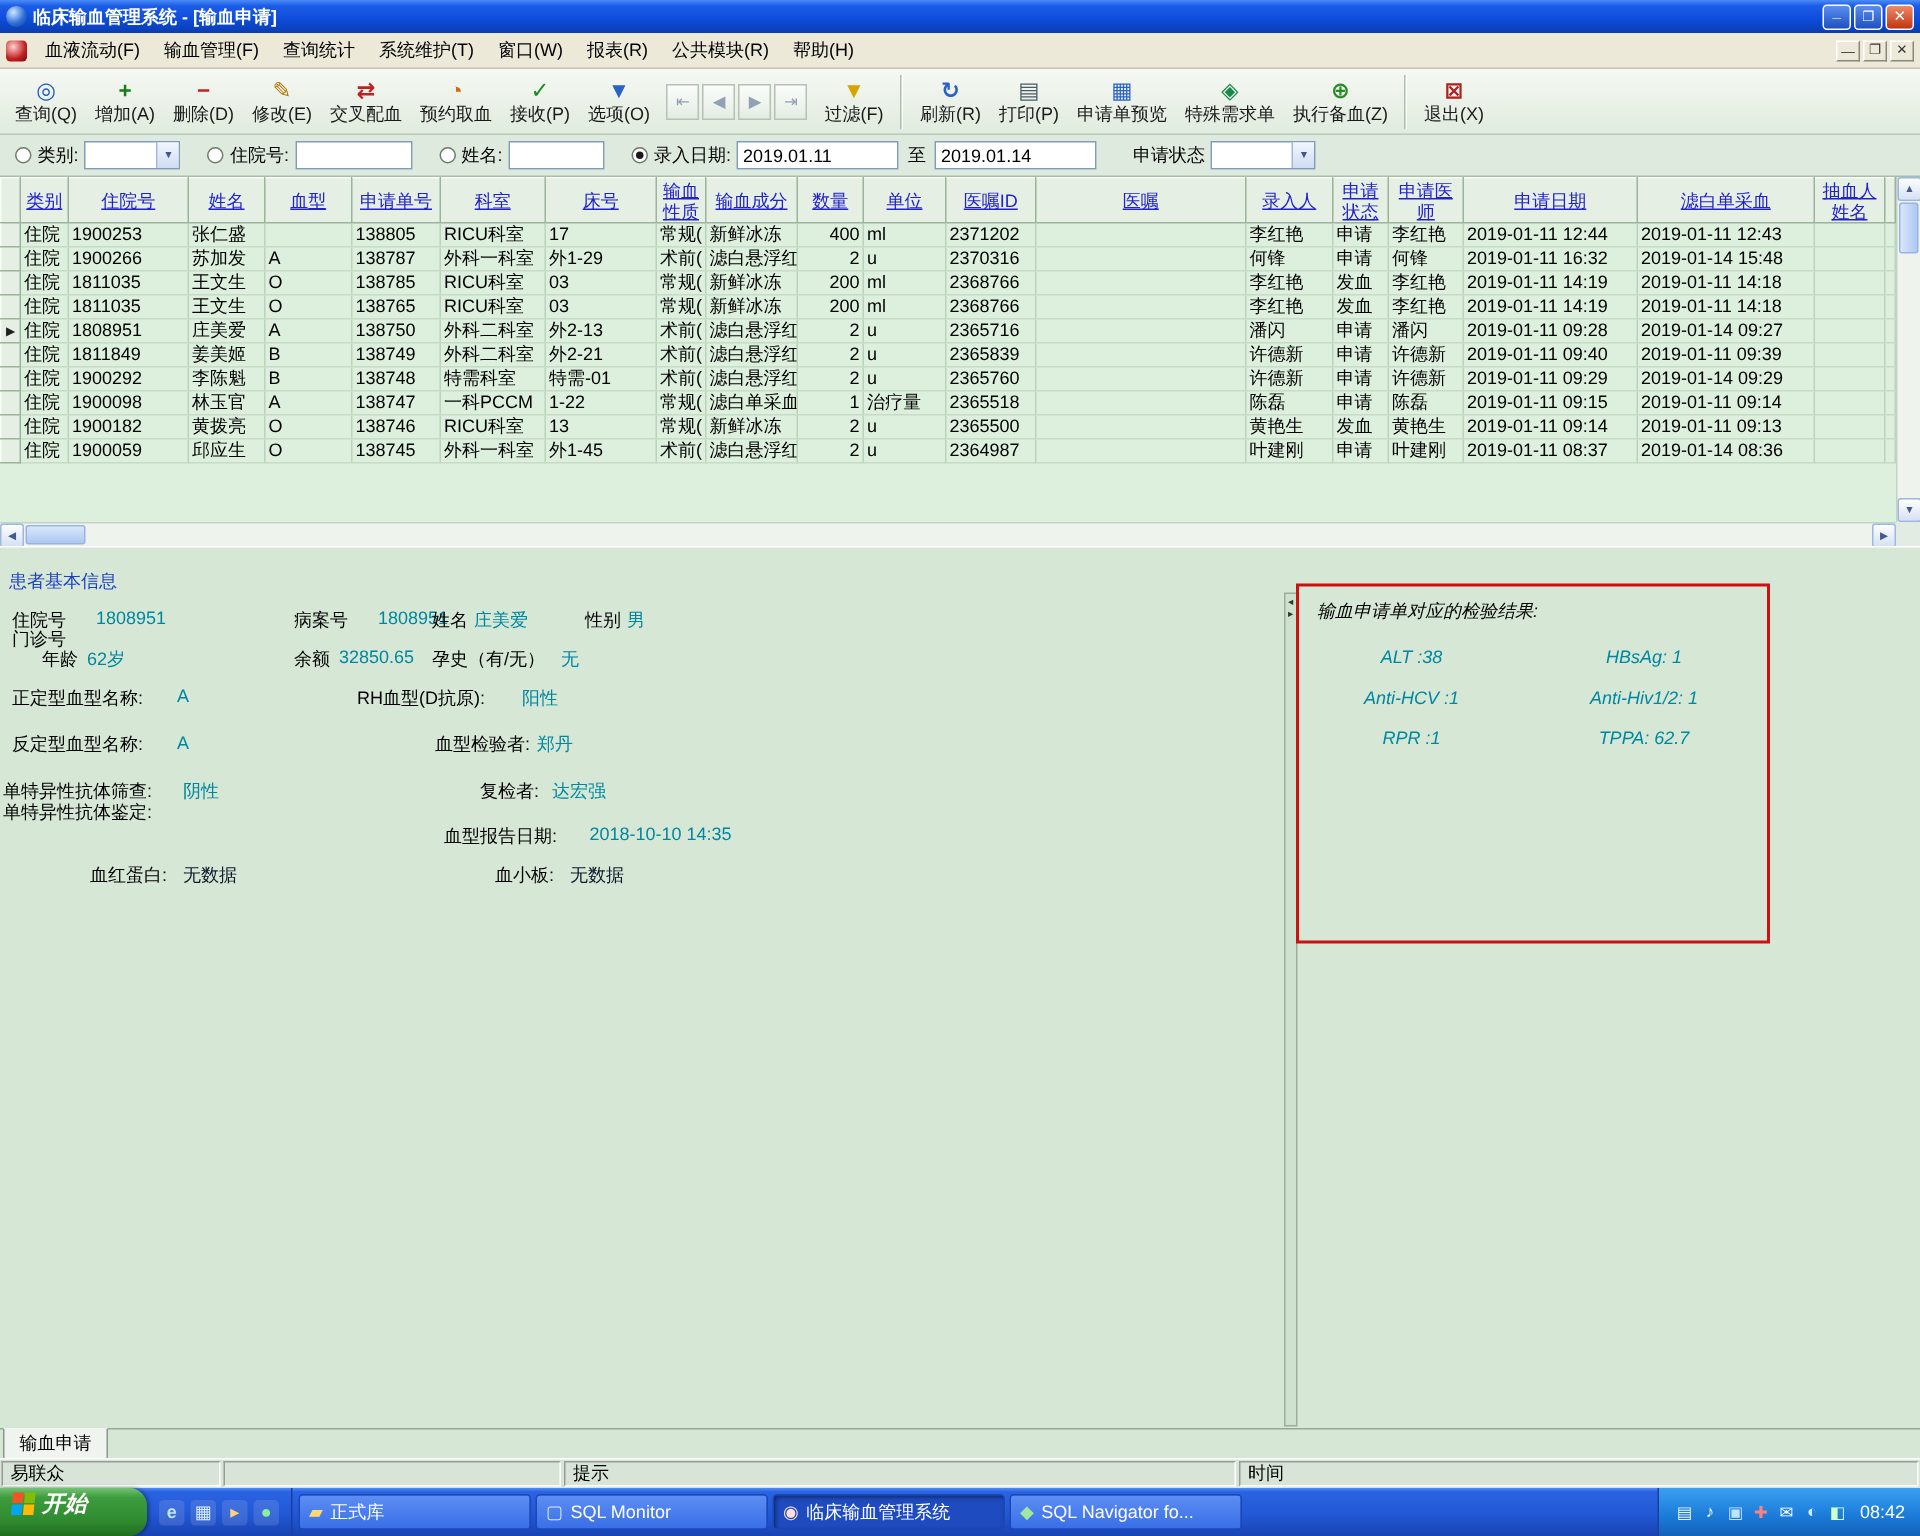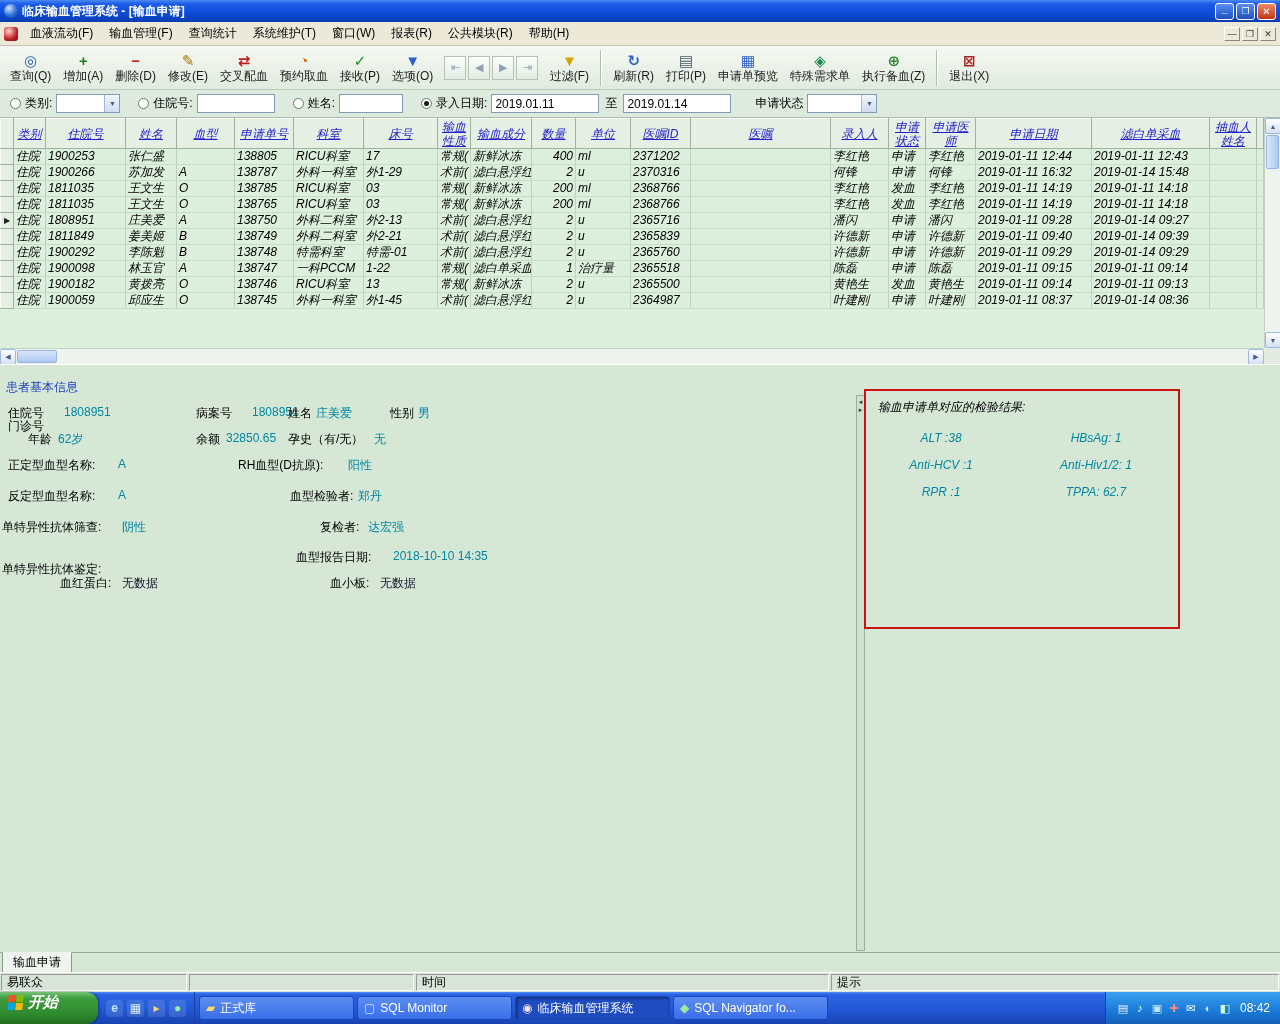--- a/index.html
+++ b/index.html
@@ -55,21 +55,21 @@
   .finput{height:19px;border:1px solid #7f9db9;background:#fff;font-size:12px;padding:0 3px;}
   .combo{display:inline-flex;height:19px;border:1px solid #7f9db9;background:#fff;align-items:stretch;}
   .combo-text{flex:1;font-size:12px;padding:1px 3px;}
   .combo-arrow{width:15px;background:linear-gradient(#f2f6fd,#cfdcf3);border-left:1px solid #9cb8e0;display:flex;align-items:center;justify-content:center;color:#3c5a8c;}
   .combo-arrow::after{content:"▼";font-size:7px;}
   .w64{width:64px;} .w70{width:70px;} .w78{width:78px;} .w88{width:108px;}
   .ml18{margin-left:18px;} .ml24{margin-left:24px;}
 
   
   .grid-area{height:246px;flex:0 0 246px;position:relative;background:#d7ecd9;}
-  .grid-viewport{position:absolute;left:0;top:0;width:1264px;height:230px;overflow:hidden;background:#ddefdd;font-style:italic;}
+  .grid-viewport{position:absolute;left:0;top:0;width:1264px;height:230px;overflow:hidden;background:#ddefdd;}
   table.grid{border-collapse:collapse;table-layout:fixed;width:1264px;font-size:12px;}
   table.grid th{background:#e6efe4;border:1px solid;border-color:#fafdfa #9cb49c #9cb49c #fafdfa;
     color:#2222cc;text-decoration:underline;font-weight:normal;height:30px;line-height:14px;padding:0 1px;overflow:hidden;}
   table.grid th.ind{text-decoration:none;}
   table.grid td{border-right:1px solid #bcd2bc;border-bottom:1px solid #c6dcc6;background:#ddefdd;
     height:16px;line-height:15px;padding:0 2px;white-space:nowrap;overflow:hidden;color:#000;}
   table.grid td.ind{background:#e6efe4;border:1px solid;border-color:#fafdfa #9cb49c #9cb49c #fafdfa;
     font-size:8px;text-align:center;color:#222;padding:0;}
   table.grid td.num{text-align:right;}
 
@@ -98,21 +98,21 @@
   .lab-row{display:flex;height:27px;align-items:center;}
   .lab-cell{width:150px;text-align:center;color:#0087a0;white-space:nowrap;}
   .lab-cell + .lab-cell{width:160px;}
 
   
   .tabstrip{height:20px;flex:0 0 20px;background:#d6e7d6;border-top:1px solid #98a898;display:flex;align-items:flex-start;padding-left:2px;}
   .btab{background:#f0f4ee;border:1px solid #8a9a8a;border-top:1px solid #f0f4ee;border-radius:0 0 3px 3px;
     padding:1px 10px 2px;font-size:12px;margin-top:-1px;}
   .statusbar{height:20px;flex:0 0 20px;background:#d9e4d9;border-top:1px solid #fff;display:flex;font-size:12px;}
   .spanel{border:1px solid;border-color:#9a9a9a #fff #fff #9a9a9a;margin:1px;display:flex;align-items:center;padding:0 5px;white-space:nowrap;overflow:hidden;}
-  .sp1{width:186px;} .sp2{width:225px;} .sp3{width:448px;} .sp4{flex:1;}
+  .sp1{width:146px;} .sp2{width:225px;} .sp3{width:448px;} .sp4{flex:1;}
 
   
   .taskbar{height:32px;flex:0 0 32px;display:flex;align-items:center;
     background:linear-gradient(180deg,#4f8df8 0%,#2a63e2 8%,#2258d4 55%,#1843b2 100%);}
   .startbtn{height:32px;width:98px;display:flex;align-items:center;gap:5px;padding:0 14px 12px 8px;
     background:linear-gradient(180deg,#74c274 0%,#3d9c3d 20%,#2f8a2f 70%,#1f6c1f 100%);
     border-radius:0 12px 12px 0;color:#fff;font-size:15px;font-weight:bold;font-style:italic;box-shadow:1px 0 3px rgba(0,0,0,.4);}
   .flag{width:15px;height:15px;display:grid;grid-template-columns:7px 7px;grid-template-rows:7px 7px;gap:1px;transform:skew(-6deg);}
   .flag span{display:block;}
   .quick{display:flex;align-items:center;gap:4px;padding:0 8px;height:32px;border-right:1px solid #1a3fa0;}
@@ -414,21 +414,21 @@
               <td>术前(</td>
               <td>滤白悬浮红</td>
               <td class="num">2</td>
               <td>u</td>
               <td>2365839</td>
               <td></td>
               <td>许德新</td>
               <td>申请</td>
               <td>许德新</td>
               <td>2019-01-11 09:40</td>
-              <td>2019-01-14 09:39</td>
+              <td>2019-01-11 09:39</td>
               <td></td>
               <td></td>
             </tr>
             <tr>
               <td class="ind"></td>
               <td>住院</td>
               <td>1900292</td>
               <td>李陈魁</td>
               <td>B</td>
               <td>138748</td>
@@ -563,21 +563,21 @@
     <span class="pl" style="left:8px;top:123px">反定型血型名称:</span>
     <span class="pv" style="left:118px;top:123px">A</span>
     <span class="pl" style="left:290px;top:123px">血型检验者:</span>
     <span class="pv" style="left:358px;top:123px">郑丹</span>
 
     <span class="pl" style="left:2px;top:154px">单特异性抗体筛查:</span>
     <span class="pv" style="left:122px;top:154px">阴性</span>
     <span class="pl" style="left:320px;top:154px">复检者:</span>
     <span class="pv" style="left:368px;top:154px">达宏强</span>
 
-    <span class="pl" style="left:2px;top:196px">单特异性抗体鉴定:</span>
+    <span class="pl" style="left:2px;top:168px">单特异性抗体鉴定:</span>
     <span class="pl" style="left:296px;top:184px">血型报告日期:</span>
     <span class="pv" style="left:393px;top:184px">2018-10-10 14:35</span>
 
     <span class="pl" style="left:60px;top:210px">血红蛋白:</span>
     <span class="pvb" style="left:122px;top:210px">无数据</span>
     <span class="pl" style="left:330px;top:210px">血小板:</span>
     <span class="pvb" style="left:380px;top:210px">无数据</span>
 
     <div class="splitter">
         <span>◂</span>
@@ -603,22 +603,22 @@
     </div>
   </div>
 
   <div class="tabstrip">
     <span class="btab">输血申请</span>
   </div>
 
   <div class="statusbar">
     <span class="spanel sp1">易联众</span>
     <span class="spanel sp2"></span>
+    <span class="spanel sp3">提示</span>
     <span class="spanel sp4">时间</span>
-    <span class="spanel sp3">提示</span>
   </div>
 
   <div class="taskbar">
     <div class="startbtn">
       <span class="flag">
         <span style="background:#f35325"></span>
           <span style="background:#81bc06"></span>
         <span style="background:#05a6f0"></span>
           <span style="background:#ffba08"></span>
       </span>

